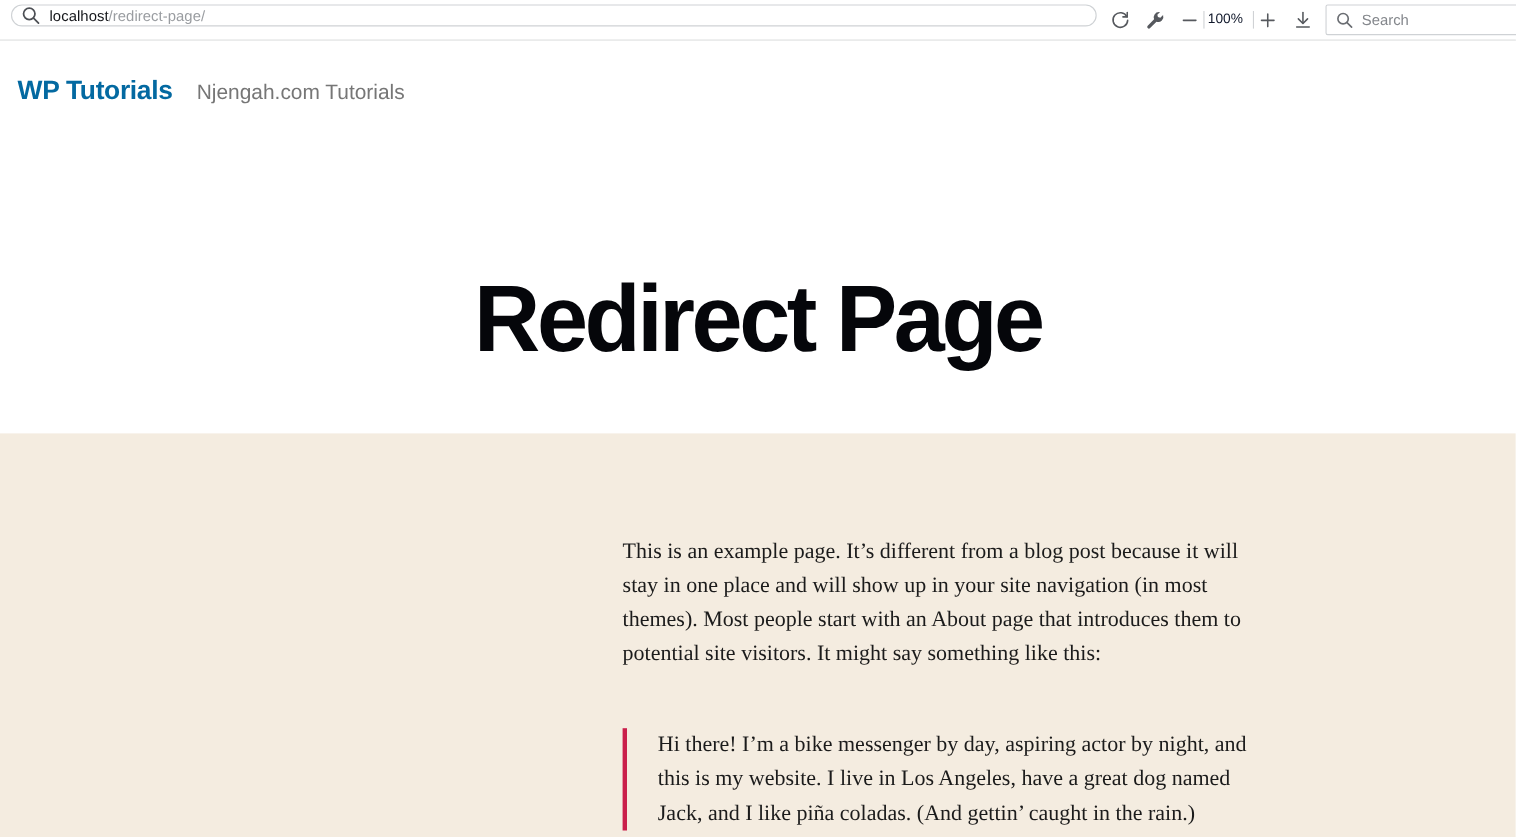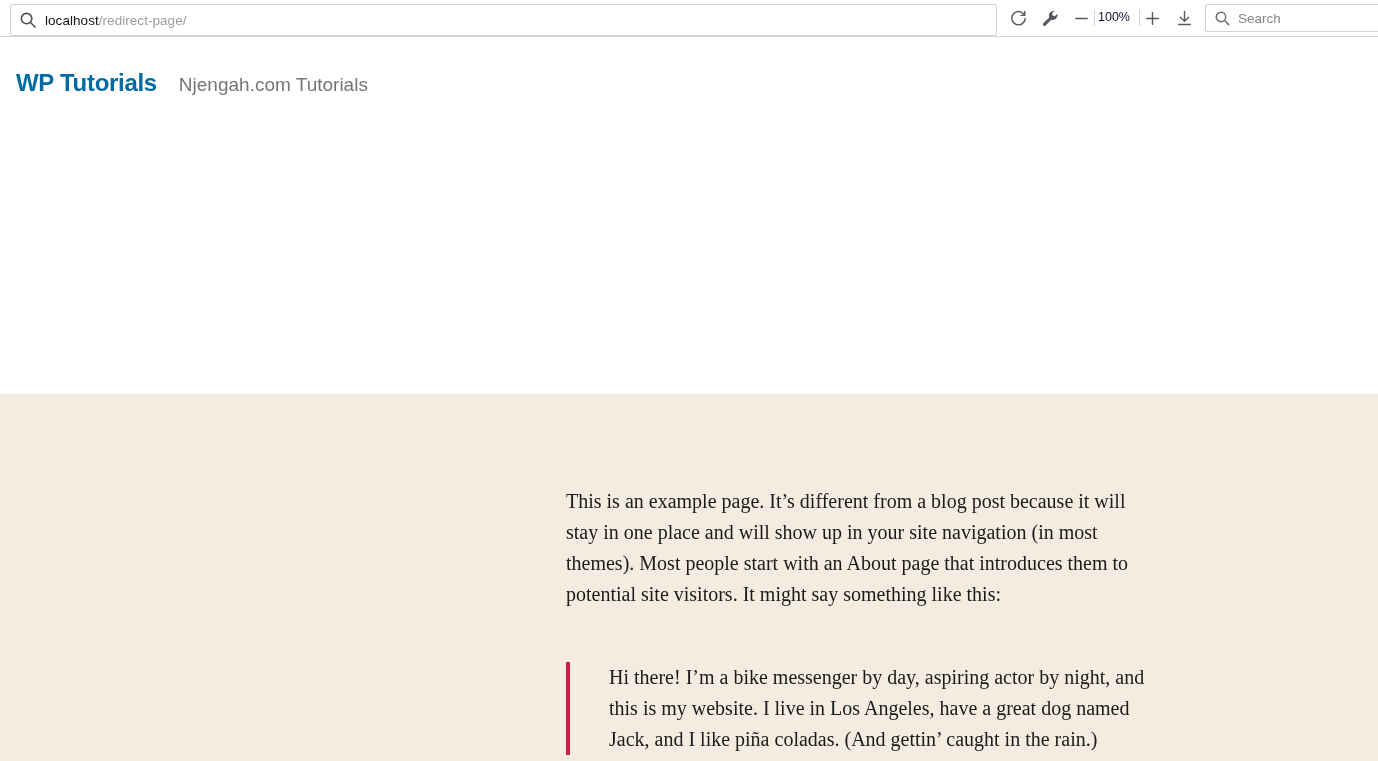--- a/index.html
+++ b/index.html
@@ -16,24 +16,24 @@
     position: absolute;
     left: 0; top: 0;
     width: 1378px; height: 37px;
     background: #ffffff;
     border-bottom: 1px solid #d4d6d8;
   }
 
   #url-bar {
     position: absolute;
     left: 10px; top: 4px;
-    width: 987px; height: 32px;
+    width: 987px; height: 20px;
     background: #ffffff;
     border: 1px solid #cfd2d5;
-    border-radius: 2px;
+    border-radius: 12px;
     display: flex;
     align-items: center;
     padding: 0 8px;
   }
   #url-bar .glass { flex: 0 0 auto; width: 18px; height: 18px; margin-right: 8px; }
   #url-text {
     font-size: 13.5px;
     color: #14161a;
     white-space: nowrap;
     letter-spacing: 0.05px;
@@ -148,21 +148,21 @@
   #intro-paragraph {
     font-family: "Liberation Serif", "DejaVu Serif", serif;
     font-size: 20px;
     line-height: 31px;
     color: #1b1b1b;
     margin: 0;
   }
 
   #blockquote {
     margin: 52px 0 0 0;
-    padding-left: 39px;
+    padding-left: 28px;
     border-left: 4px solid #ca1f4b;
   }
   #blockquote-text {
     font-family: "Liberation Serif", "DejaVu Serif", serif;
     font-size: 20px;
     line-height: 31px;
     color: #1b1b1b;
     margin: 0;
   }
 </style>
@@ -233,20 +233,23 @@
   </div>
 </div>
 
 <div id="page">
 
   <div id="site-header">
     <span id="site-title">WP Tutorials</span>
     <span id="site-tagline">Njengah.com Tutorials</span>
   </div>
 
+  <div id="hero">
+    <h1 id="page-title">Redirect Page</h1>
+  </div>
 
   <div id="content-band">
     <div id="entry-content">
       <p id="intro-paragraph">This is an example page. It’s different from a blog post because it will stay in one place and will show up in your site navigation (in most themes). Most people start with an About page that introduces them to potential site visitors. It might say something like this:</p>
       <blockquote id="blockquote">
         <p id="blockquote-text">Hi there! I’m a bike messenger by day, aspiring actor by night, and this is my website. I live in Los Angeles, have a great dog named Jack, and I like piña coladas. (And gettin’ caught in the rain.)</p>
       </blockquote>
     </div>
   </div>
 

